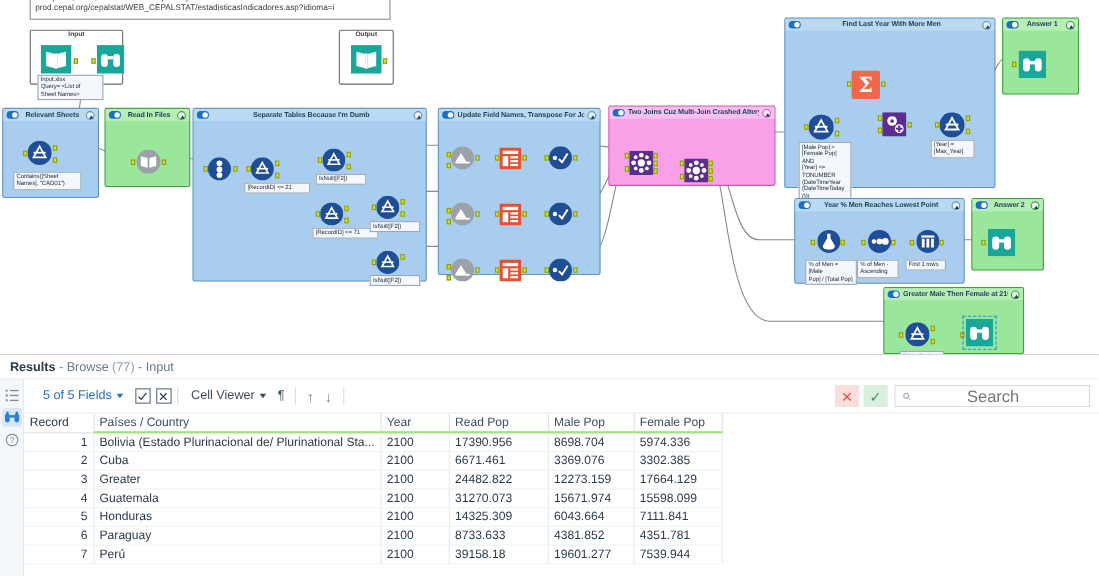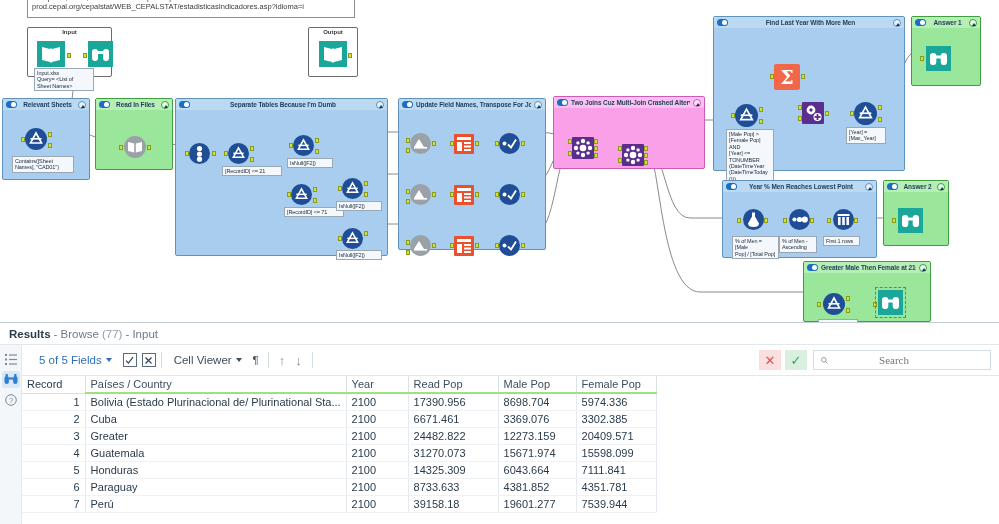--- a/index.html
+++ b/index.html
@@ -124,21 +124,21 @@
   .tb-sep { width:1px; height:16px; background:#d5dde4; margin:0 5px; }
   .caret { width:0;height:0;border-left:3.5px solid transparent;border-right:3.5px solid transparent;border-top:4px solid currentColor; }
   .sq-btn { width:14px;height:14px;border:1px solid #5a6b7c; display:flex;align-items:center;justify-content:center;color:#33445a;font-size:9px; }
   .arrow-btn { color:#7b8a99; font-size:13px; padding:0 5px; }
   .x-btn { width:22px;height:20px;background:#fbdede;color:#d9534f;display:flex;align-items:center;justify-content:center;font-size:13px; }
   .v-btn { width:22px;height:20px;background:#d9f0de;color:#3f9e5e;display:flex;align-items:center;justify-content:center;font-size:13px; }
   .search-wrap {
     flex:1; max-width:178px; height:20px; border:1px solid #d5dde4; background:#fff;
     display:flex; align-items:center; gap:5px; padding:0 7px; margin-left:6px;
   }
-  .search-wrap input { border:none; outline:none; font-size:11px; color:#33445a; width:100%; font-family:Liberation Serif, serif;margin-left:46px; }
+  .search-wrap input { border:none; outline:none; font-size:15px; color:#33445a; width:100%; font-family:Liberation Sans, sans-serif;margin-left:46px; }
 
   
   .tbl-scroll { flex:1; overflow:hidden; background:#fff; }
   table.grid { border-collapse:collapse; font-size:11px; color:#2a3b4c; }
   table.grid th {
     background:#fff; font-weight:normal; color:#3d4e5f; text-align:left;
     padding:2px 5px; height:17px; border-right:1px solid #d9e0e6;
     border-bottom:2px solid #9fe07f; white-space:nowrap;
   }
   table.grid th.rec { color:#2a3b4c; text-align:left; border-bottom:1px solid #d9e0e6;}
@@ -852,21 +852,21 @@
                   <td class="col-tot">6671.461</td>
                   <td class="col-male">3369.076</td>
                   <td class="col-female">3302.385</td>
                 </tr>
                 <tr>
                   <td class="col-rec num">3</td>
                   <td class="col-country">Greater</td>
                   <td class="col-year">2100</td>
                   <td class="col-tot">24482.822</td>
                   <td class="col-male">12273.159</td>
-                  <td class="col-female">20409.571</td>
+                  <td class="col-female">17664.129</td>
                 </tr>
                 <tr>
                   <td class="col-rec num">4</td>
                   <td class="col-country">Guatemala</td>
                   <td class="col-year">2100</td>
                   <td class="col-tot">31270.073</td>
                   <td class="col-male">15671.974</td>
                   <td class="col-female">15598.099</td>
                 </tr>
                 <tr>

